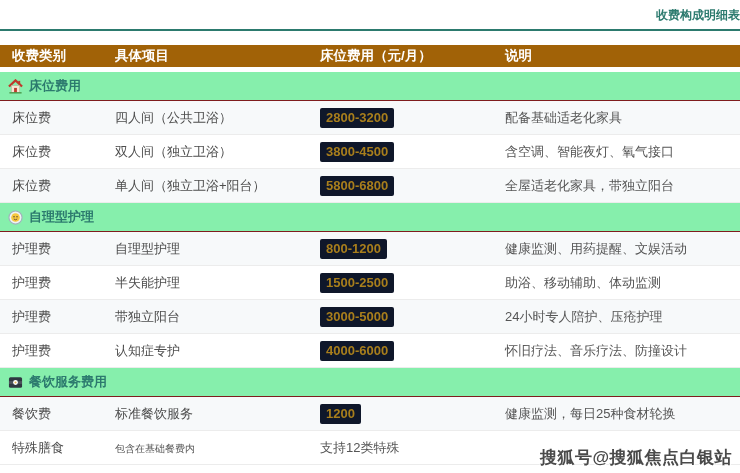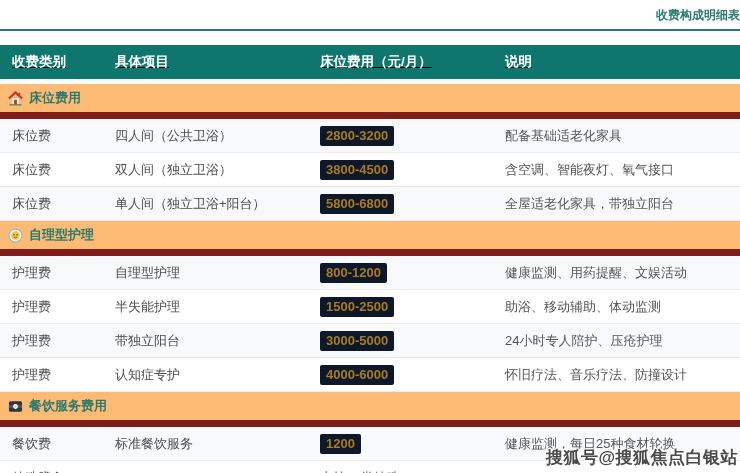--- a/index.html
+++ b/index.html
@@ -9,48 +9,48 @@
     position:relative;
   }
   .page-title{
     margin:0;padding:4px 0 0 2px;
     font-size:12px;font-weight:bold;color:#2c7a6e;line-height:22px;text-align:right;
   }
   .title-rule{height:2px;background:#2c7a6e;margin-top:3px;width:100%;}
   .table{margin-top:14px;width:100%;}
   .thead{
     display:grid;grid-template-columns:103px 205px 185px 1fr;
-    background:#0f766e;height:34px;align-items:center;margin-bottom:5px;text-decoration:underline;
+    background:#a16207;height:22px;align-items:center;margin-bottom:5px;
   }
   .th{
     color:#ffffff;font-size:13.5px;font-weight:bold;padding-left:12px;
     white-space:nowrap;overflow:hidden;
   }
   .section-header{
-    background:#fdba74;height:28px;display:flex;align-items:center;
-    padding-left:8px;border-bottom:7px solid #7f1d1d;
+    background:#86efac;height:28px;display:flex;align-items:center;
+    padding-left:8px;border-bottom:1px solid #7f1d1d;
   }
   .section-header .icon{display:inline-flex;margin-right:6px;width:15px;height:15px;}
   .section-header .icon svg{width:15px;height:15px;}
   .section-title{font-size:13px;font-weight:bold;color:#2c7a6e;}
   .row{
     display:grid;grid-template-columns:103px 205px 185px 1fr;
     height:33px;align-items:center;border-bottom:1px solid #ececec;
     background:#ffffff;
   }
   .row.odd{background:#f7f9fa;}
   .cell{padding-left:12px;font-size:13px;color:#4d4d4d;white-space:nowrap;overflow:hidden;}
   .cell.note{color:#555555;}
   .price-badge{
     display:inline-block;background:#0f172a;color:#a87e1c;font-weight:bold;
     font-size:13px;padding:2px 6px;border-radius:2px;line-height:16px;
   }
   .price-plain{font-size:10px;color:#555555;}
   .watermark{
-    position:absolute;right:2px;bottom:4px;
+    position:absolute;right:8px;bottom:4px;
     font-size:17px;font-weight:bold;color:#4a4a4a;letter-spacing:0.5px;
     text-shadow:-1px -1px 0 rgba(255,255,255,.95),1px 1px 0 rgba(255,255,255,.95),
                 -1px 1px 0 rgba(255,255,255,.85),1px -1px 0 rgba(255,255,255,.85);
     pointer-events:none;white-space:nowrap;
   }
 </style>
 </head>
 <body>
 
 <div id="app">

